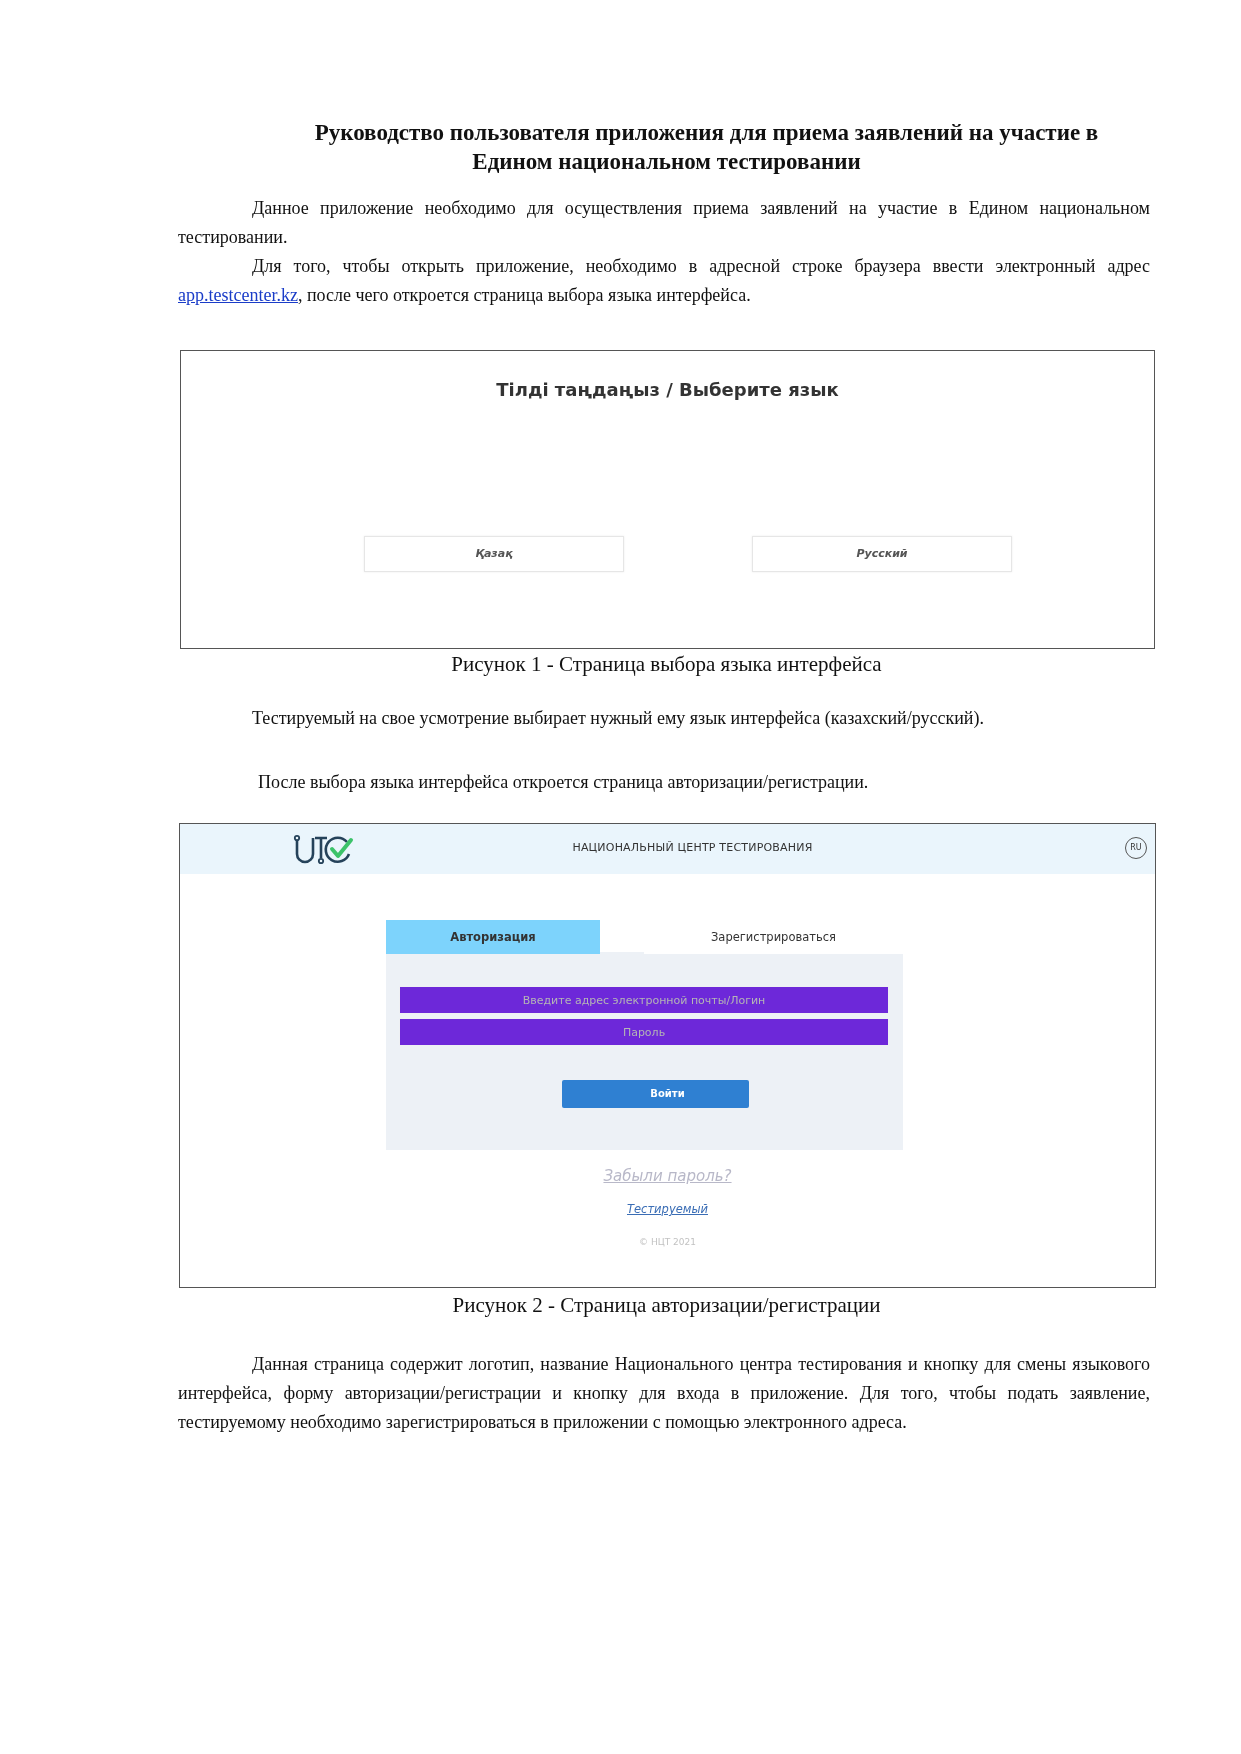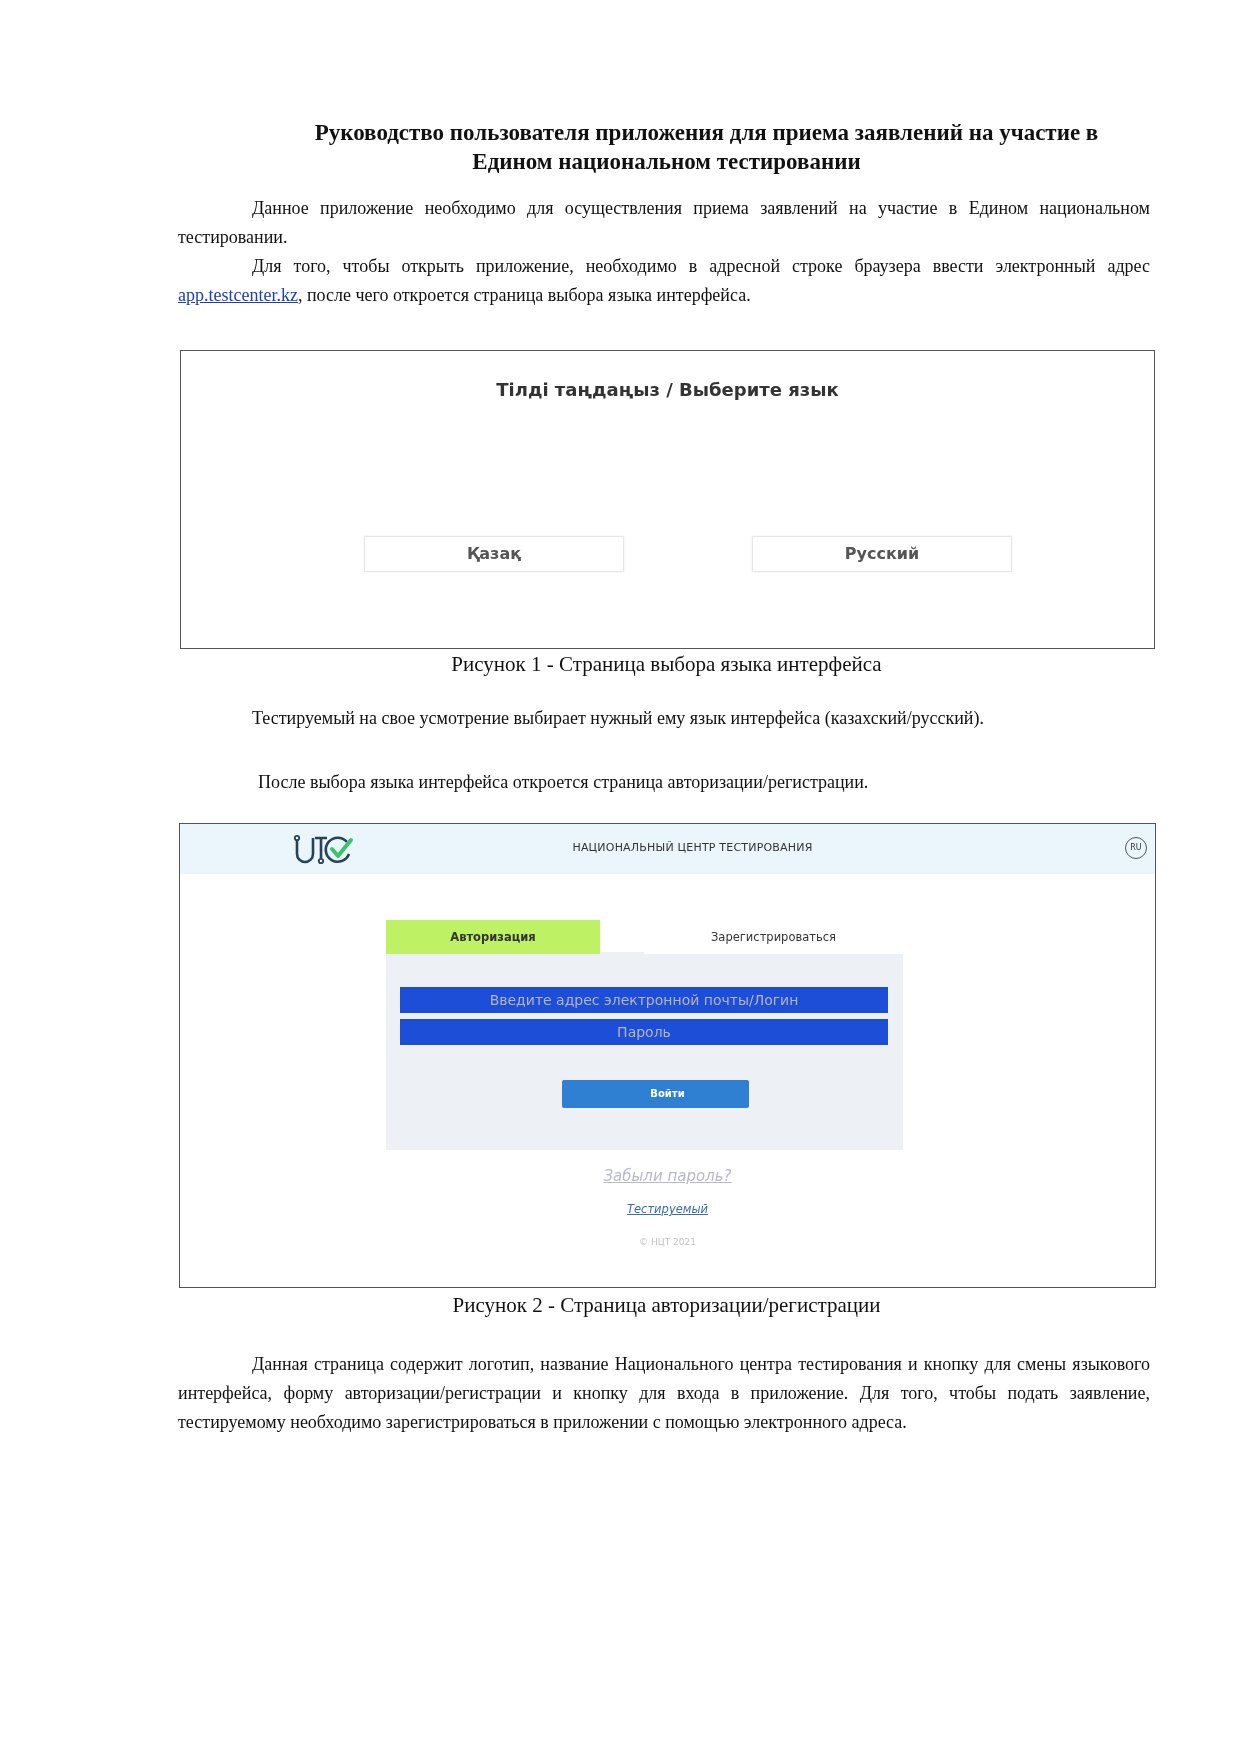--- a/index.html
+++ b/index.html
@@ -14,38 +14,38 @@
   .indent { text-indent: 74px; }
   .link { color: #1a3cc8; text-decoration: underline; cursor: pointer; }
   .caption { position: absolute; left: 178px; width: 977px; text-align: center; font-size: 21px; line-height: 26px; }
   .figure { position: absolute; border: 1.5px solid #555; box-sizing: border-box; background: #fff; overflow: hidden; }
 
   
   .f1-title { position: absolute; left: 0; right: 0; top: 28px; text-align: center;
               font-family: "DejaVu Sans", sans-serif; font-weight: bold; font-size: 18px; color: #333; }
   .lang-btn { position: absolute; top: 185px; width: 258px; height: 34px; border: 1px solid #e6e6e6;
               box-shadow: 0 0 2px rgba(0,0,0,0.08); background: #fff; text-align: center; line-height: 34px;
-              font-family: "DejaVu Sans", sans-serif; font-size: 16px; font-weight: bold; color: #555; cursor: pointer; }
+              font-family: "DejaVu Sans", sans-serif; font-size: 11px; font-weight: bold; color: #555; cursor: pointer; font-style: italic; }
 
   
   .f2-header { position: absolute; left: 0; right: 0; top: 0; height: 50px; background: #eaf5fc; }
   .logo { position: absolute; left: 113px; top: 8px; width: 64px; height: 34px; }
   .org-name { position: absolute; left: 0; right: 0; top: 17px; text-align: center; padding-left: 50px;
               font-family: "DejaVu Sans", sans-serif; font-size: 11px; color: #333; letter-spacing: 0.2px; }
   .lang-toggle { position: absolute; right: 8px; top: 13px; width: 20px; height: 20px; border: 1.5px solid #555;
                  border-radius: 50%; font-family: "DejaVu Sans", sans-serif; font-size: 8px; line-height: 20px;
                  text-align: center; color: #333; cursor: pointer; }
   .auth-panel { position: absolute; left: 206px; top: 96px; width: 517px; height: 230px; }
   .tab { position: absolute; top: 0; height: 34px; line-height: 34px; text-align: center;
          font-family: "DejaVu Sans", sans-serif; font-size: 11.5px; color: #333; cursor: pointer; }
-  .tab-active { left: 0; width: 214px; background: #bef264; font-weight: bold; }
+  .tab-active { left: 0; width: 214px; background: #7dd3fc; font-weight: bold; }
   .tab-inactive { left: 258px; width: 259px; background: #fff; }
   .panel-body { position: absolute; left: 0; top: 32px; width: 517px; height: 198px; background: #edf1f6; }
-  .field { position: absolute; left: 13px; width: 490px; height: 28px; background: #1d4ed8; border: 1px solid #eef0f3;
-           box-sizing: border-box; text-align: center; font-family: "DejaVu Sans", sans-serif; font-size: 14px;
+  .field { position: absolute; left: 13px; width: 490px; height: 28px; background: #6d28d9; border: 1px solid #eef0f3;
+           box-sizing: border-box; text-align: center; font-family: "DejaVu Sans", sans-serif; font-size: 11px;
            color: #b5b5b5; line-height: 27px; cursor: text; }
   .login-btn { position: absolute; left: 176px; top: 128px; width: 163px; height: 28px; background: #2f80d2;
                border-radius: 2px; color: #fff; text-align: center; line-height: 28px; font-family: "DejaVu Sans", sans-serif;
                font-size: 10px; font-weight: bold; cursor: pointer; padding-left: 24px; }
   .footer-link { position: absolute; left: 0; right: 0; text-align: center; font-family: "DejaVu Sans", sans-serif;
                  font-style: italic; text-decoration: underline; cursor: pointer; }
   .forgot { top: 343px; font-size: 15px; color: #b8b8c8; }
   .instr { top: 378px; font-size: 11.5px; color: #3a6db5; }
   .copy { position: absolute; left: 0; right: 0; top: 413px; text-align: center; font-family: "DejaVu Sans", sans-serif;
           font-size: 9px; color: #c2c2c2; }

